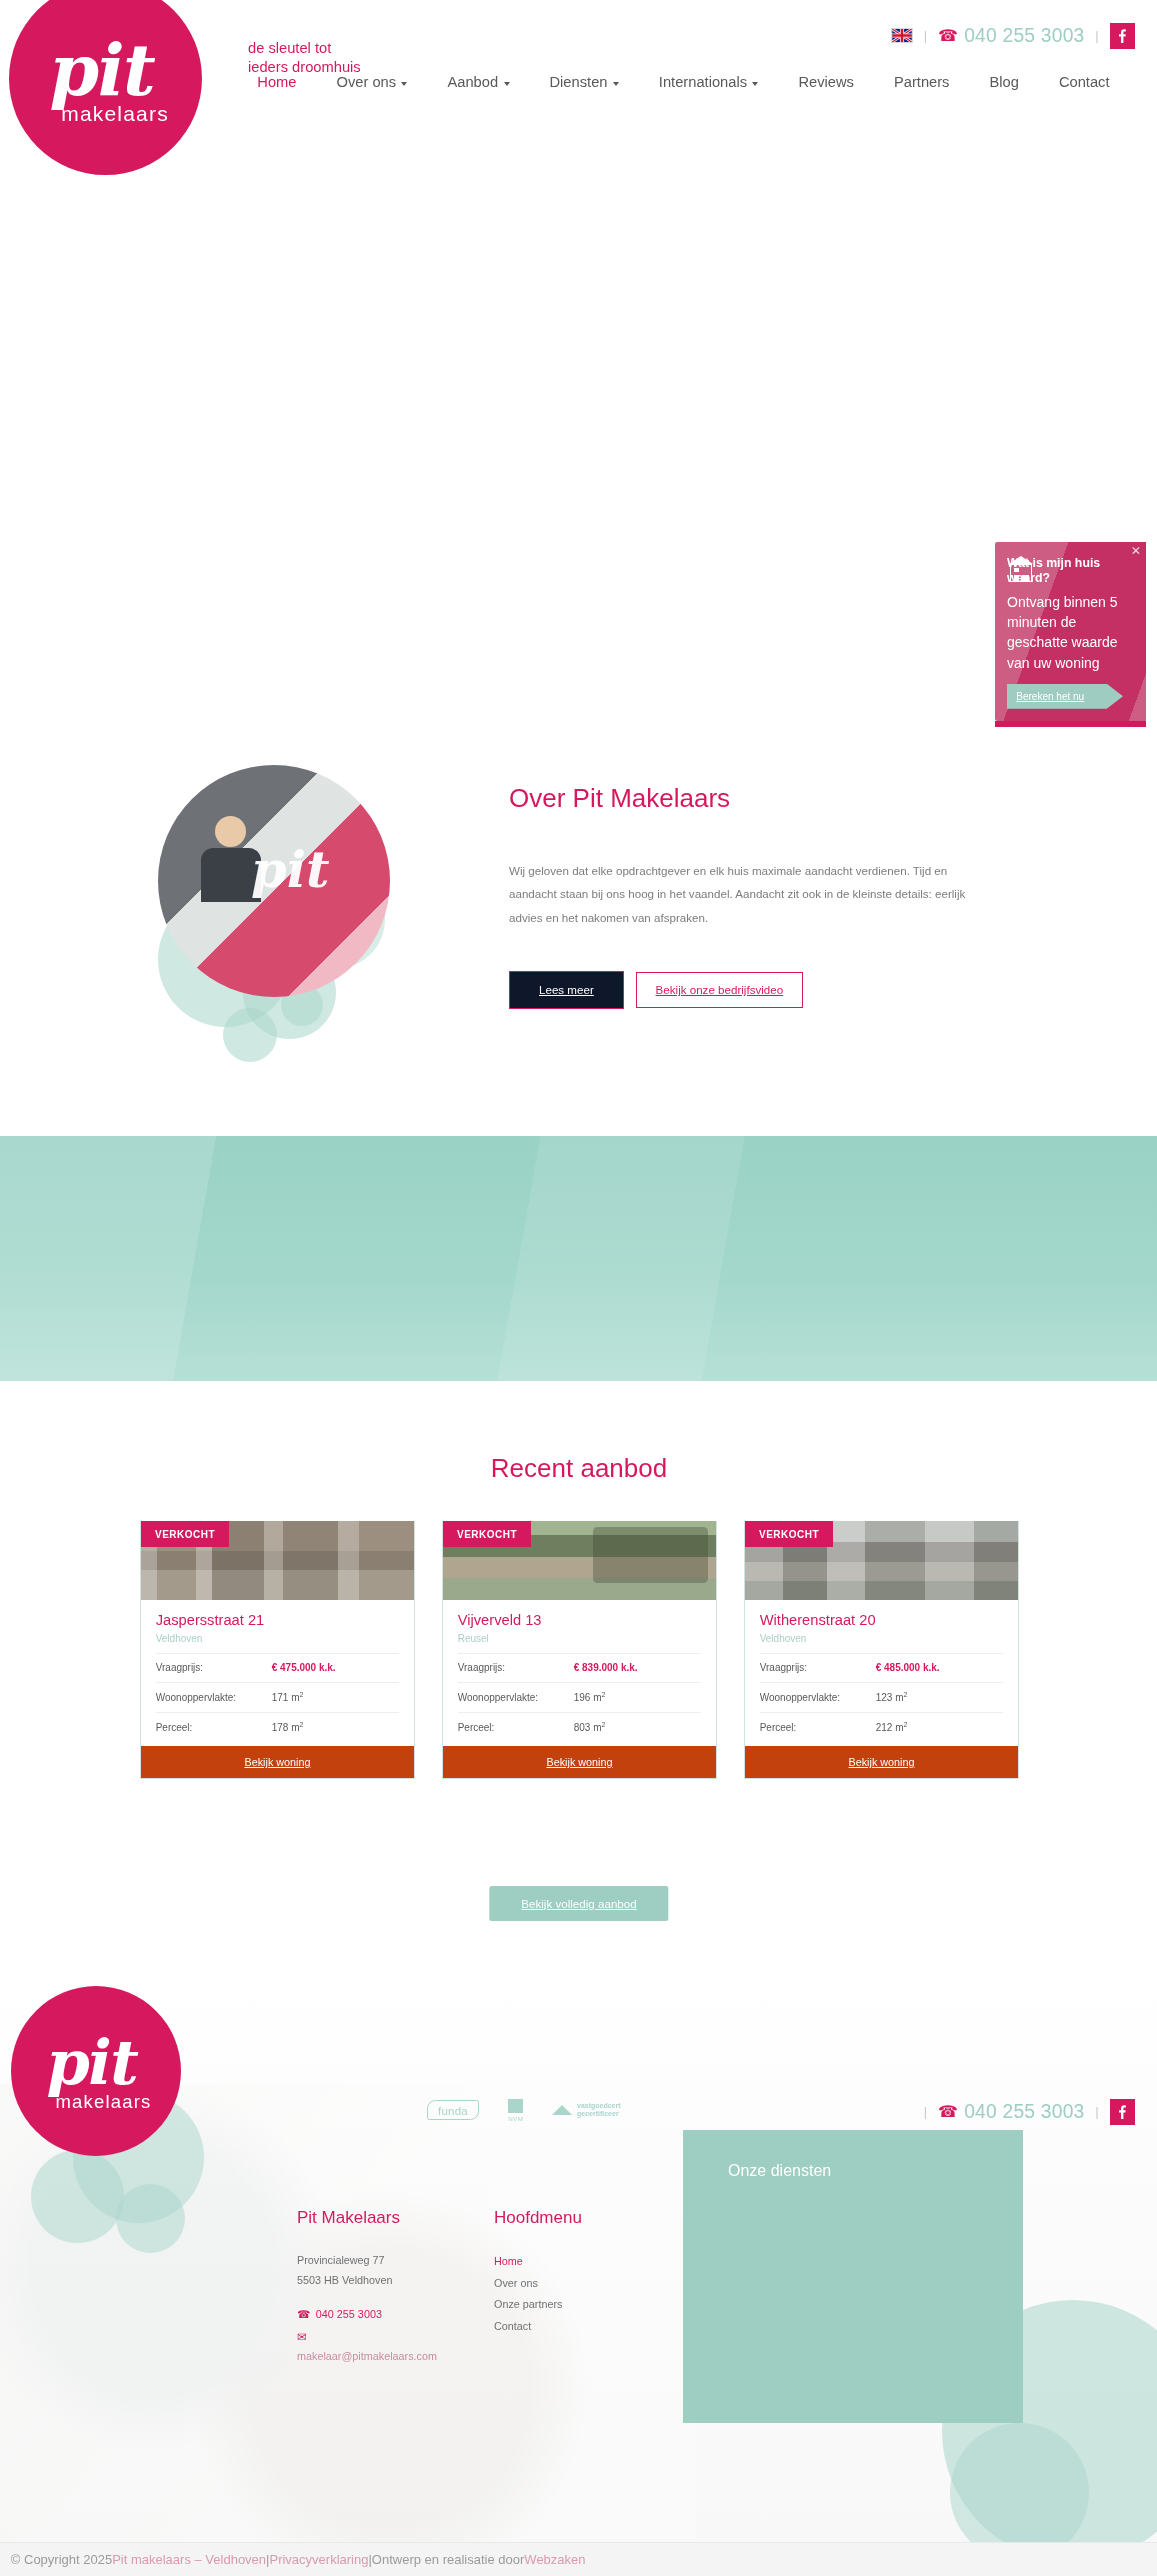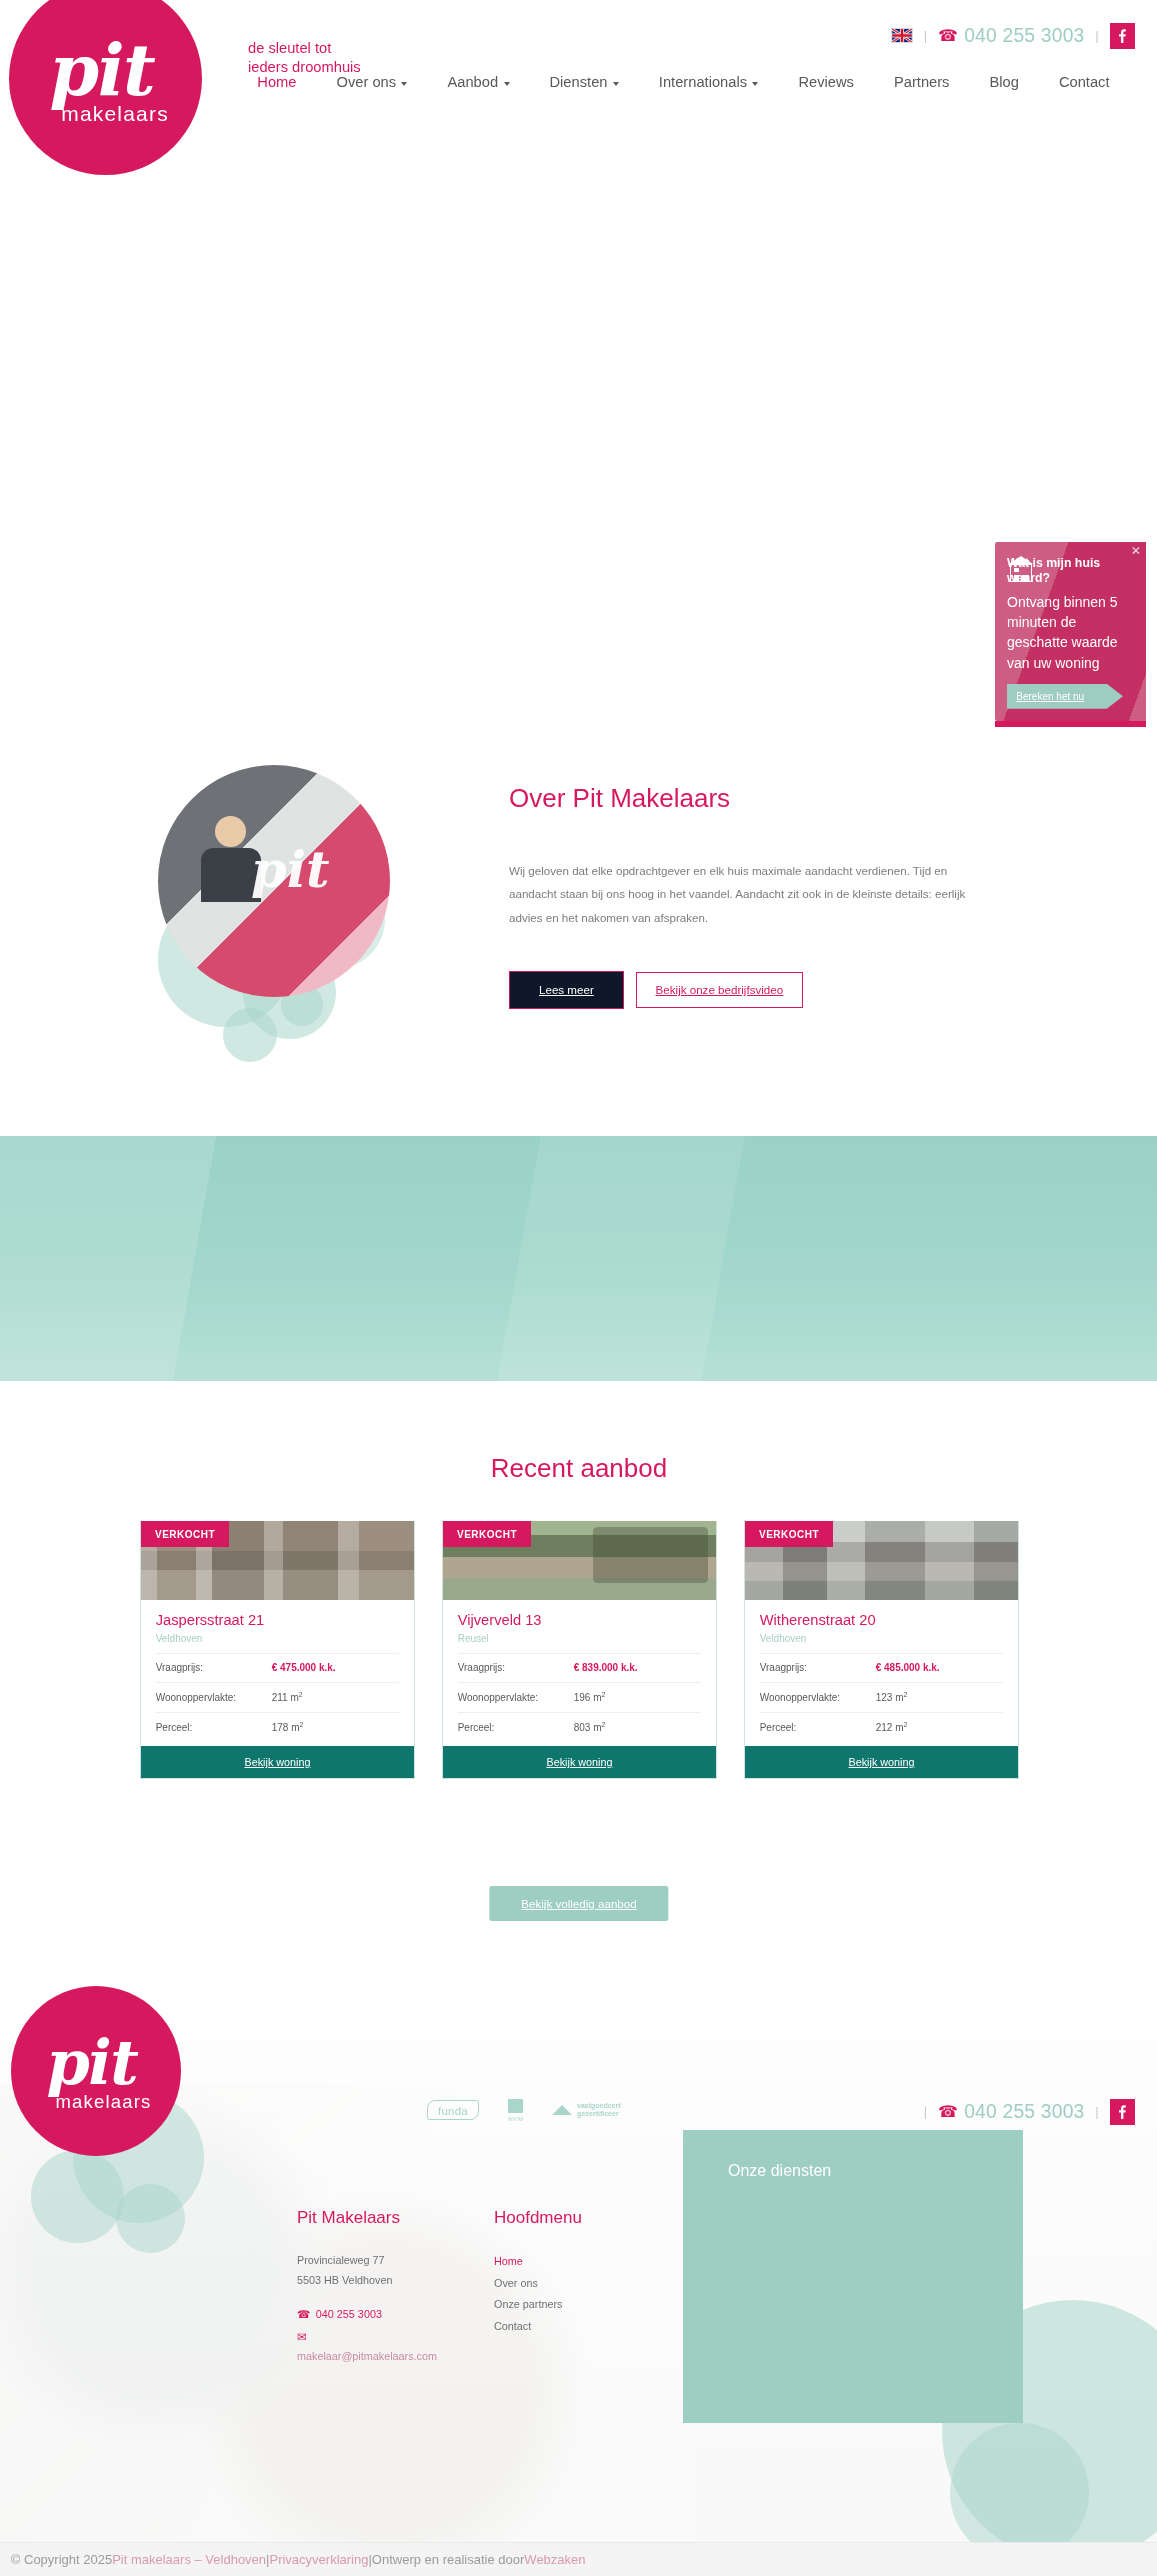--- a/index.html
+++ b/index.html
@@ -131,21 +131,21 @@
   .card-body{padding:12.3px 14.7px 0 14.7px;}
   .card-body h3{color:#d6195f;font-size:14.7px;font-weight:400;line-height:1.2;}
   .card-body .city{color:#a9cfc7;font-size:10px;margin-top:3.1px;margin-bottom:8.5px;}
   .specs{border-top:0.8px solid #eceff0;}
   .spec{display:flex;align-items:center;padding:8.5px 0;border-bottom:0.8px solid #eceff0;font-size:10px;}
   .spec:last-child{border-bottom:none;padding-bottom:12.3px;}
   .spec .k{width:116px;color:#58595b;}
   .spec .v{color:#58595b;}
   .spec .v.price{color:#d6195f;font-weight:bold;}
   sup{font-size:7px;}
-  .card-cta{display:block;text-align:center;background:#0f766e;color:#fff;font-size:10.8px;padding:10px 0;}
+  .card-cta{display:block;text-align:center;background:#c2410c;color:#fff;font-size:10.8px;padding:10px 0;}
   .fullbtn{position:absolute;top:505px;left:50%;transform:translateX(-50%);background:#9ecdc1;color:#fff;
     font-size:11.6px;padding:10.8px 32px;border-radius:2.3px;}
 
   
   .footer{position:absolute;top:1976px;left:0;width:1158px;height:600px;overflow:hidden;
     background:linear-gradient(180deg,#ffffff 0%, #fbfbfb 40%, #f7f8f7 100%);}
   .footer-wash{position:absolute;left:0;top:108px;width:695px;height:463px;opacity:.30;
     background:
       radial-gradient(circle at 22% 40%, #dfe4e2 0 123px, rgba(223,228,226,0) 185px),
       radial-gradient(circle at 56% 66%, #e9e4de 0 139px, rgba(233,228,222,0) 201px),
@@ -301,21 +301,21 @@
         <div class="card-body">
           <h3>Jaspersstraat 21</h3>
           <div class="city">Veldhoven</div>
           <div class="specs">
             <div class="spec">
               <span class="k">Vraagprijs:</span>
               <span class="v price">€ 475.000 k.k.</span>
             </div>
             <div class="spec">
               <span class="k">Woonoppervlakte:</span>
-              <span class="v"><span>211 m</span><sup>2</sup></span>
+              <span class="v"><span>171 m</span><sup>2</sup></span>
             </div>
             <div class="spec">
               <span class="k">Perceel:</span>
               <span class="v"><span>178 m</span><sup>2</sup></span>
             </div>
           </div>
         </div>
         <a href="#" class="card-cta">Bekijk woning</a>
       </div>
 

